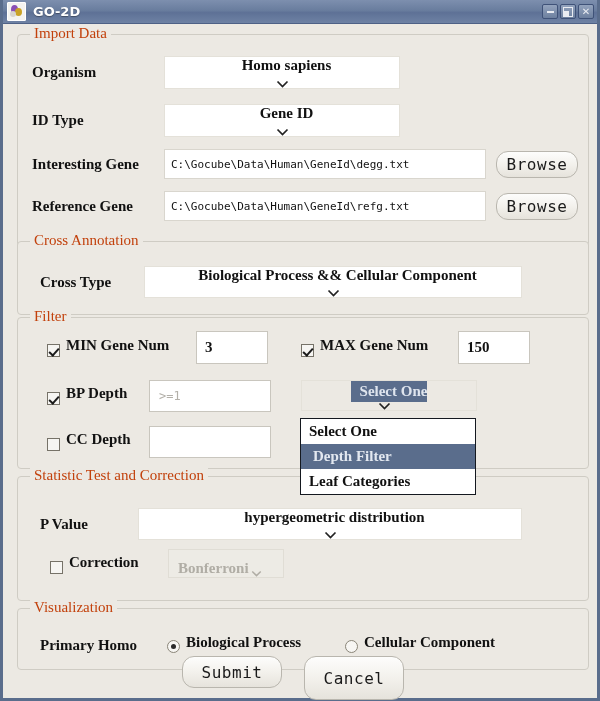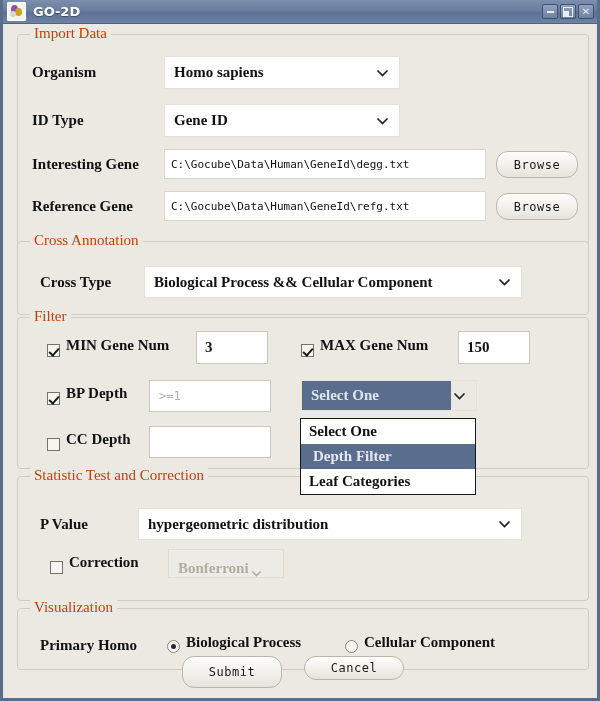--- a/index.html
+++ b/index.html
@@ -62,20 +62,21 @@
     position:absolute;font-size:15px;font-weight:bold;color:#111;
     font-family:"Liberation Serif",serif;white-space:nowrap;
   }
   .combo{
     position:absolute;box-sizing:border-box;background:#ffffff;
     border:1px solid #e4e1d9;
     display:flex;align-items:center;
     font-size:15px;font-weight:bold;color:#111;
     font-family:"Liberation Serif",serif;
     padding-left:9px;
+    flex-direction:column;
   }
   .combo .cv{flex:1 1 auto;white-space:nowrap;overflow:hidden;}
   .chev{
     width:16px;margin-right:9px;flex:0 0 auto;display:flex;align-items:center;justify-content:center;
   }
   .chev svg{display:block;}
   .textfield{
     position:absolute;box-sizing:border-box;background:#ffffff;
     border:1px solid #d9d6ce;
     display:flex;align-items:center;padding-left:6px;
@@ -87,21 +88,21 @@
     border:1px solid #c9c6be;
     display:flex;align-items:center;padding-left:8px;
     font-family:"Liberation Serif",serif;font-size:15px;font-weight:bold;color:#111;
   }
   .numfield.ph{color:#b3b0a9;font-weight:normal;font-family:"DejaVu Sans Mono",monospace;font-size:12px;padding-left:9px;}
   .btn{
     position:absolute;box-sizing:border-box;
     border:1px solid #b9b6ae;border-radius:12px;
     background:linear-gradient(to bottom,#fdfdfc 0%,#f3f1ec 50%,#e6e3dc 100%);
     display:flex;align-items:center;justify-content:center;
-    font-family:"DejaVu Sans Mono", monospace;font-size:12px;color:#1a1a1a;
+    font-family:"DejaVu Sans Mono", monospace;font-size:16px;color:#1a1a1a;
     letter-spacing:.5px;cursor:default;
   }
   .cb{
     position:absolute;width:13px;height:13px;box-sizing:border-box;
     border:1px solid #767268;background:#f6f5f2;
   }
   .cb.checked:after{
     content:"";position:absolute;left:3px;top:1px;width:4px;height:8px;
     border:solid #1b1b1b;border-width:0 2px 2px 0;transform:rotate(42deg);
   }
@@ -271,16 +272,16 @@
     <div class="group" style="left:11px;top:584px;width:572px;height:62px;">
       <div class="legend">Visualization</div>
       <div class="lbl" style="left:22px;top:28px;">Primary Homo</div>
       <div class="radio on" style="left:149px;top:31px;"></div>
       <div class="lbl" style="left:168px;top:25px;">Biological Process</div>
       <div class="radio" style="left:327px;top:31px;"></div>
       <div class="lbl" style="left:346px;top:25px;">Cellular Component</div>
     </div>
 
     <div class="btn" style="left:176px;top:632px;width:100px;height:32px;">Submit</div>
-    <div class="btn" style="left:298px;top:632px;width:100px;height:24px;">Cancel</div>
+    <div class="btn" style="left:298px;top:632px;width:100px;height:44px;">Cancel</div>
 
   </div>
 </div>
 
 </body></html>

